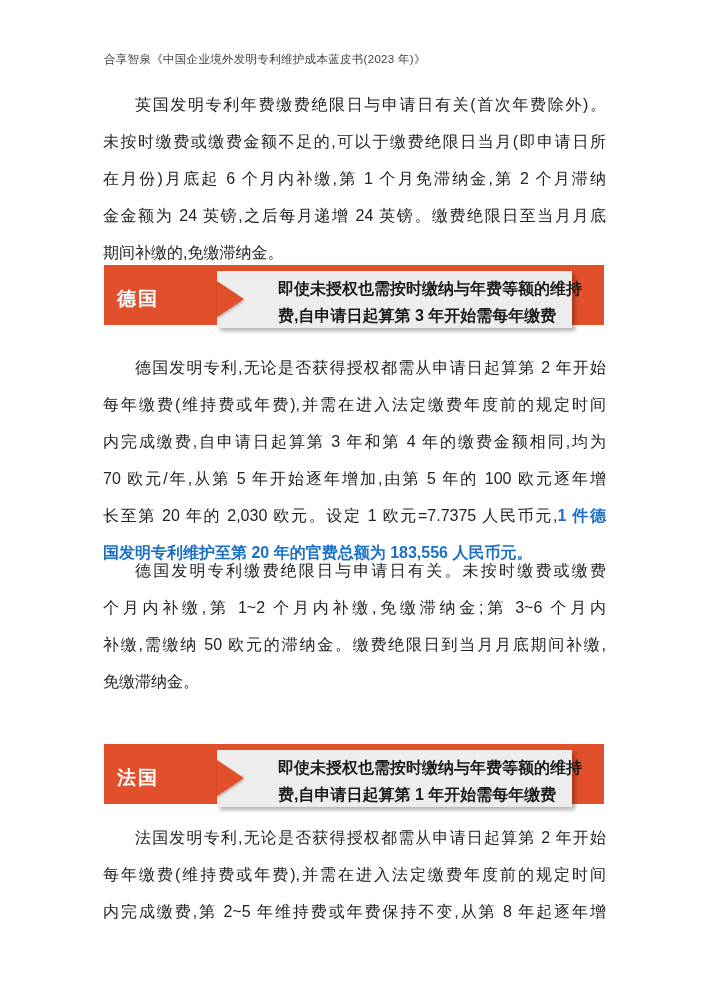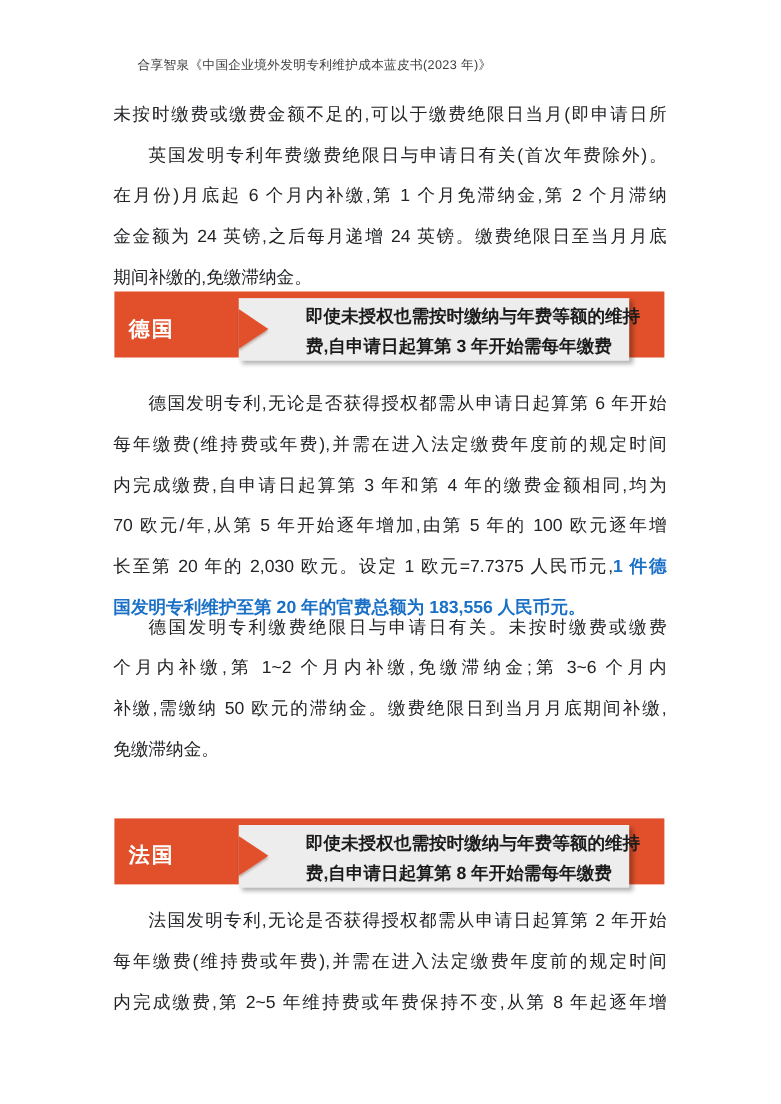--- a/index.html
+++ b/index.html
@@ -15,21 +15,20 @@
     overflow: hidden;
   }
   .doc-header {
     position: absolute;
     left: 104px;
     top: 52px;
     width: 503px;
     font-size: 11.5px;
     letter-spacing: 0.3px;
     color: #3d3d3d;
-    margin-left: 21px;
   }
   .para {
     position: absolute;
     left: 103px;
     width: 503px;
     font-size: 16px;
     line-height: 37px;
     color: #222326;
   }
   .para .line {
@@ -102,59 +101,59 @@
   }
 </style>
 </head>
 <body>
 
 <div class="page">
 
   <div class="doc-header">合享智泉《中国企业境外发明专利维护成本蓝皮书(2023 年)》</div>
 
   <div class="para" style="top:86px">
+      <div class="line indent"><span>英国发明专利年费缴费绝限日与申请日有关(首次年费除外)。</span></div>
       <div class="line"><span>未按时缴费或缴费金额不足的,可以于缴费绝限日当月(即申请日所</span></div>
-      <div class="line indent"><span>英国发明专利年费缴费绝限日与申请日有关(首次年费除外)。</span></div>
       <div class="line"><span>在月份)月底起 6 个月内补缴,第 1 个月免滞纳金,第 2 个月滞纳</span></div>
       <div class="line"><span>金金额为 24 英镑,之后每月递增 24 英镑。缴费绝限日至当月月底</span></div>
       <div class="line end"><span>期间补缴的,免缴滞纳金。</span></div>
     </div>
 
   <div class="callout" style="top:265px">
     <div class="band"></div>
     <div class="label">德国</div>
     <div class="panel">
       <div class="panel-line">即使未授权也需按时缴纳与年费等额的维持</div>
       <div class="panel-line">费,自申请日起算第 3 年开始需每年缴费</div>
     </div>
     <div class="arrow"></div>
   </div>
 
   <div class="para" style="top:349px">
-      <div class="line indent"><span>德国发明专利,无论是否获得授权都需从申请日起算第 6 年开始</span></div>
+      <div class="line indent"><span>德国发明专利,无论是否获得授权都需从申请日起算第 2 年开始</span></div>
       <div class="line"><span>每年缴费(维持费或年费),并需在进入法定缴费年度前的规定时间</span></div>
       <div class="line"><span>内完成缴费,自申请日起算第 3 年和第 4 年的缴费金额相同,均为</span></div>
       <div class="line"><span>70 欧元/年,从第 5 年开始逐年增加,由第 5 年的 100 欧元逐年增</span></div>
       <div class="line"><span>长至第 20 年的 2,030 欧元。设定 1 欧元=7.7375 人民币元,</span><span class="hl">1 件德</span></div>
       <div class="line end"><span class="hl">国发明专利维护至第 20 年的官费总额为 183,556 人民币元。</span></div>
     </div>
 
   <div class="para" style="top:552px">
       <div class="line indent"><span>德国发明专利缴费绝限日与申请日有关。未按时缴费或缴费</span></div>
       <div class="line"><span>个月内补缴,第 1~2 个月内补缴,免缴滞纳金;第 3~6 个月内</span></div>
       <div class="line"><span>补缴,需缴纳 50 欧元的滞纳金。缴费绝限日到当月月底期间补缴,</span></div>
       <div class="line end"><span>免缴滞纳金。</span></div>
     </div>
 
   <div class="callout" style="top:744px">
     <div class="band"></div>
     <div class="label">法国</div>
     <div class="panel">
       <div class="panel-line">即使未授权也需按时缴纳与年费等额的维持</div>
-      <div class="panel-line">费,自申请日起算第 8 年开始需每年缴费</div>
+      <div class="panel-line">费,自申请日起算第 1 年开始需每年缴费</div>
     </div>
     <div class="arrow"></div>
   </div>
 
   <div class="para" style="top:819px">
       <div class="line indent"><span>法国发明专利,无论是否获得授权都需从申请日起算第 2 年开始</span></div>
       <div class="line"><span>每年缴费(维持费或年费),并需在进入法定缴费年度前的规定时间</span></div>
       <div class="line"><span>内完成缴费,第 2~5 年维持费或年费保持不变,从第 8 年起逐年增</span></div>
     </div>
 

